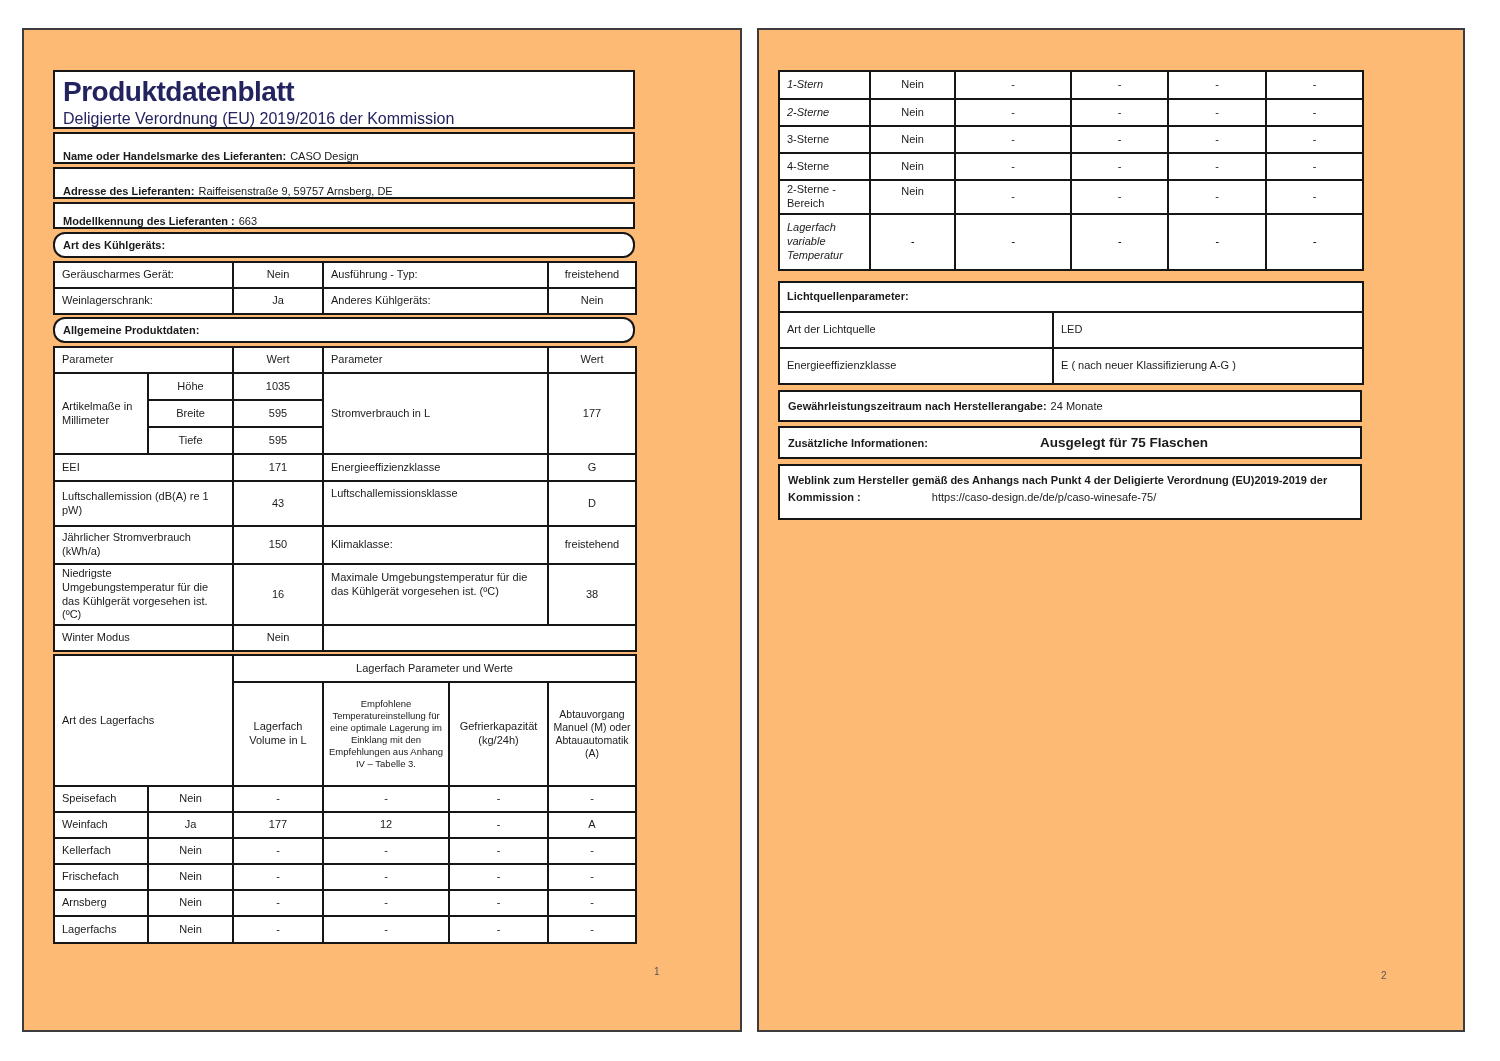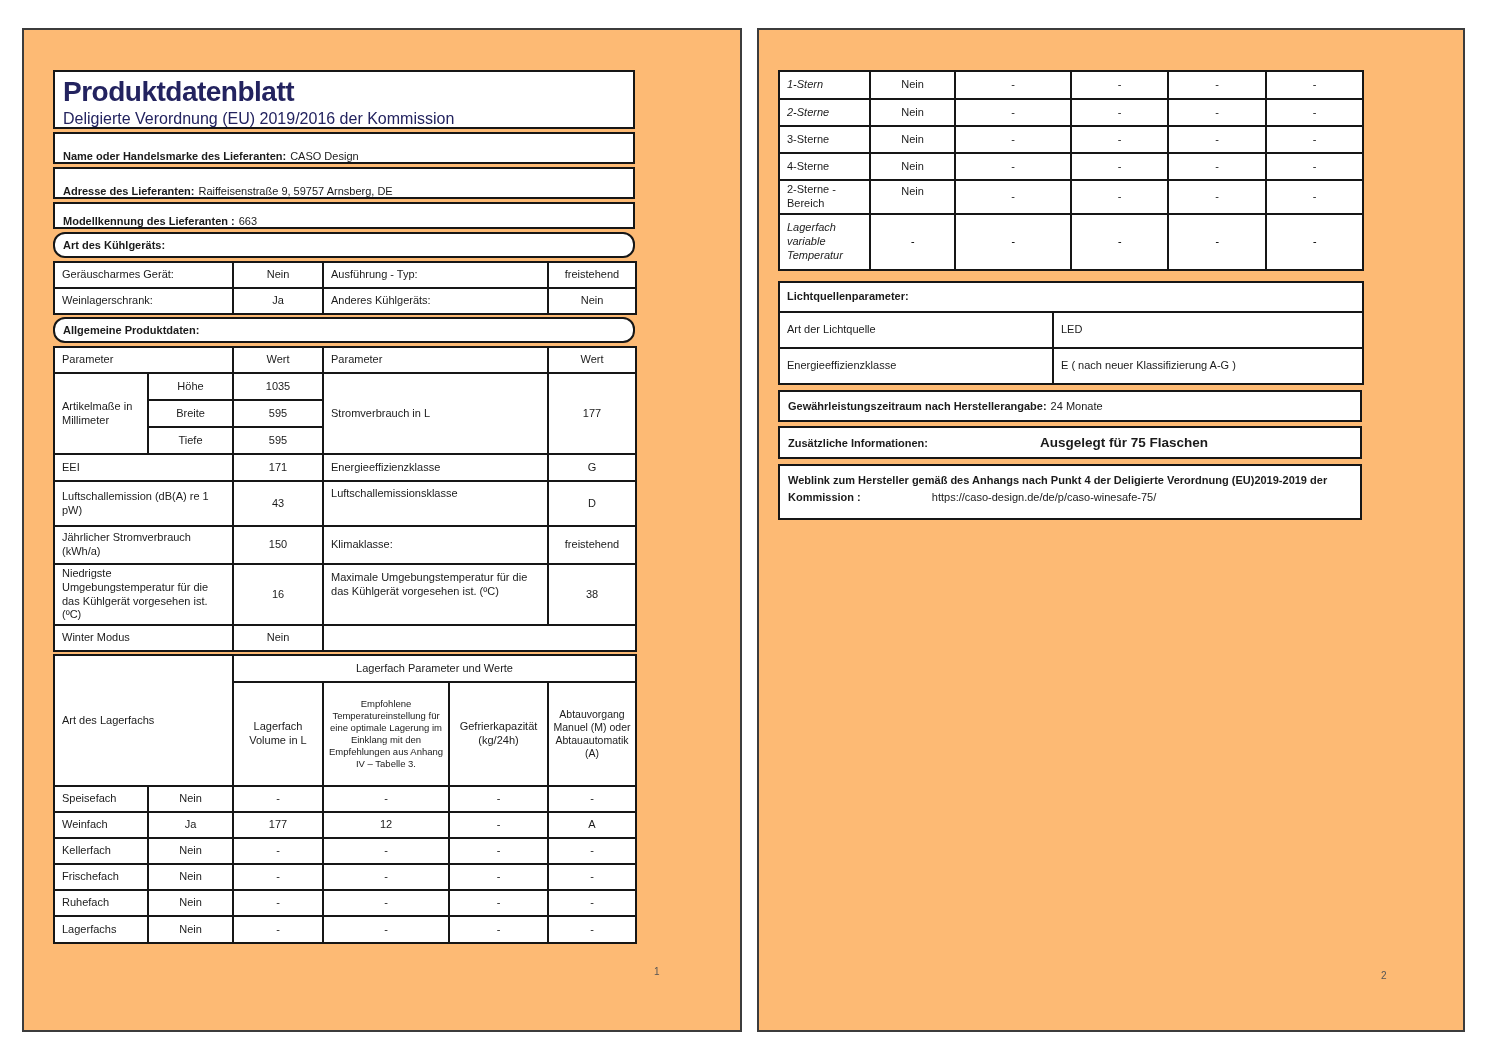--- a/index.html
+++ b/index.html
@@ -213,21 +213,21 @@
       </tr>
       <tr class="r26">
         <td>Frischefach</td>
         <td class="c">Nein</td>
         <td class="c">-</td>
         <td class="c">-</td>
         <td class="c">-</td>
         <td class="c">-</td>
       </tr>
       <tr class="r26">
-        <td>Ruhefach</td>
+        <td>Arnsberg</td>
         <td class="c">Nein</td>
         <td class="c">-</td>
         <td class="c">-</td>
         <td class="c">-</td>
         <td class="c">-</td>
       </tr>
       <tr class="r27">
         <td>Lagerfachs</td>
         <td class="c">Nein</td>
         <td class="c">-</td>

